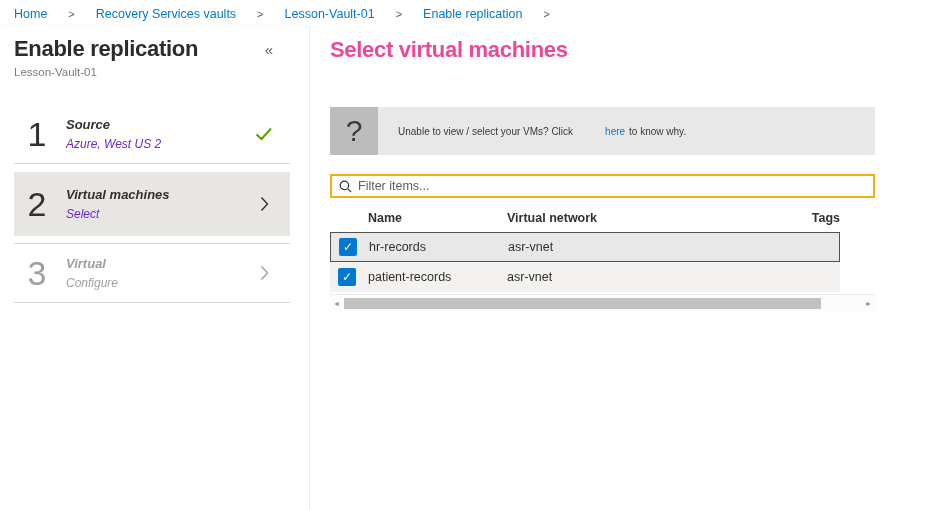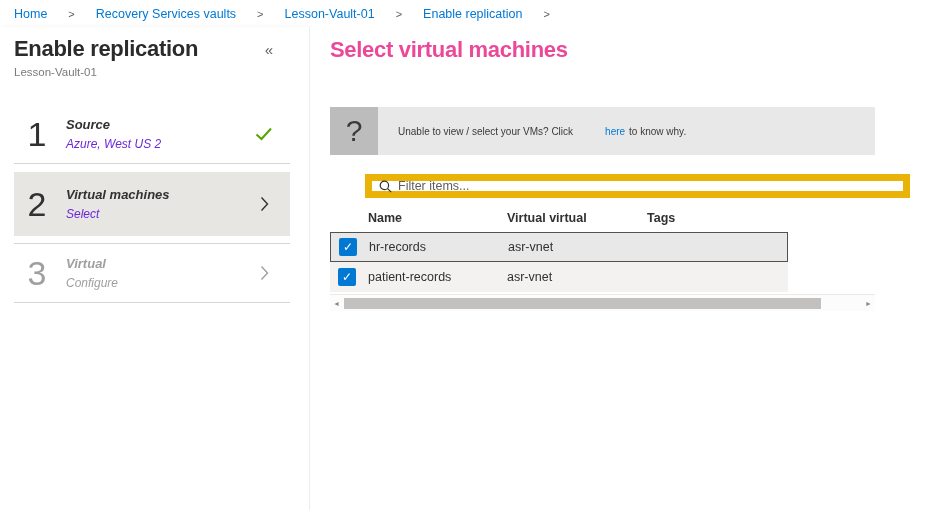--- a/index.html
+++ b/index.html
@@ -33,32 +33,32 @@
   
   .main { position:absolute; top:27px; left:310px; right:0; bottom:0; background:#fff; padding:10px 0 0 20px; }
   .main-title { font-size:22px; font-weight:700; letter-spacing:-0.3px; color:#ec4899; }
 
   .banner { margin-top:44px; width:545px; height:48px; display:flex; background:#e8e8e8; }
   .banner-icon { width:48px; height:48px; background:#bcbcbc; display:flex; align-items:center; justify-content:center;
     font-size:30px; font-weight:400; color:#3b3a39; }
   .banner-body { flex:1; display:flex; align-items:center; padding-left:20px; font-size:10px; color:#3b3a39; }
   .banner-link { color:#0078d4; cursor:pointer; margin:0 4px;padding-left:28px; }
 
-  .filter-box { margin-top:19px; width:545px; height:24px; border:7px solid #eab308; background:#fff;
-    display:flex; align-items:center; padding:0 7px;margin-left:35px; }
+  .filter-box { margin-top:19px; width:545px; height:24px; border:2px solid #eab308; background:#fff;
+    display:flex; align-items:center; padding:0 7px; }
   .filter-input { border:none; outline:none; flex:1; font-size:12.5px; margin-left:6px; background:transparent;
     font-family:"Liberation Sans", sans-serif; color:#323130; }
   .filter-input::placeholder { color:#605e5c; opacity:1; }
 
-  .table { margin-top:5px; width:458px; }
+  .table { margin-top:5px; width:510px; }
   .thead { display:flex; align-items:center; height:29px; font-size:12.5px; font-weight:700; color:#323130; }
   .col-check { width:38px; display:flex; align-items:center; }
   .col-name { width:139px; }
   .col-vnet { width:140px; }
-  .col-tags { flex:1; }
+  .col-tags { flex:1;text-align:right; }
   .trow { display:flex; align-items:center; height:30px; font-size:12.5px; color:#323130; cursor:pointer; }
   .trow.selected { background:#e9e8e8; border:1px solid #53504e; }
   .trow.plain { background:#f3f2f1; }
   .checkbox { width:18px; height:18px; margin-left:8px; background:#0078d4; border-radius:2px;
     display:flex; align-items:center; justify-content:center; color:#fff; font-size:12px; cursor:pointer; }
 
   .hscroll { width:545px; height:17px; margin-top:2px; display:flex; align-items:center; background:#fcfcfc;
     border-top:1px solid #eceae8; }
   .sb-arrow { width:13px; text-align:center; color:#8a8886; font-size:7px; cursor:pointer; line-height:1; }
   .sb-track { flex:1; height:13px; position:relative; cursor:pointer; }
@@ -151,21 +151,21 @@
           <line x1="8.6" y1="8.6" x2="12.2" y2="12.2" stroke="#323130" stroke-width="1.2"></line>
         </svg>
     </span>
     <input class="filter-input" type="text" placeholder="Filter items..." style="">
   </div>
 
   <div class="table">
     <div class="thead">
       <div class="col-check"></div>
       <div class="col-name">Name</div>
-      <div class="col-vnet">Virtual virtual</div>
+      <div class="col-vnet">Virtual network</div>
       <div class="col-tags">Tags</div>
     </div>
 
     <div class="trow selected">
       <div class="col-check">
         <div class="checkbox">✓</div>
       </div>
       <div class="col-name">hr-records</div>
       <div class="col-vnet">asr-vnet</div>
       <div class="col-tags"></div>

